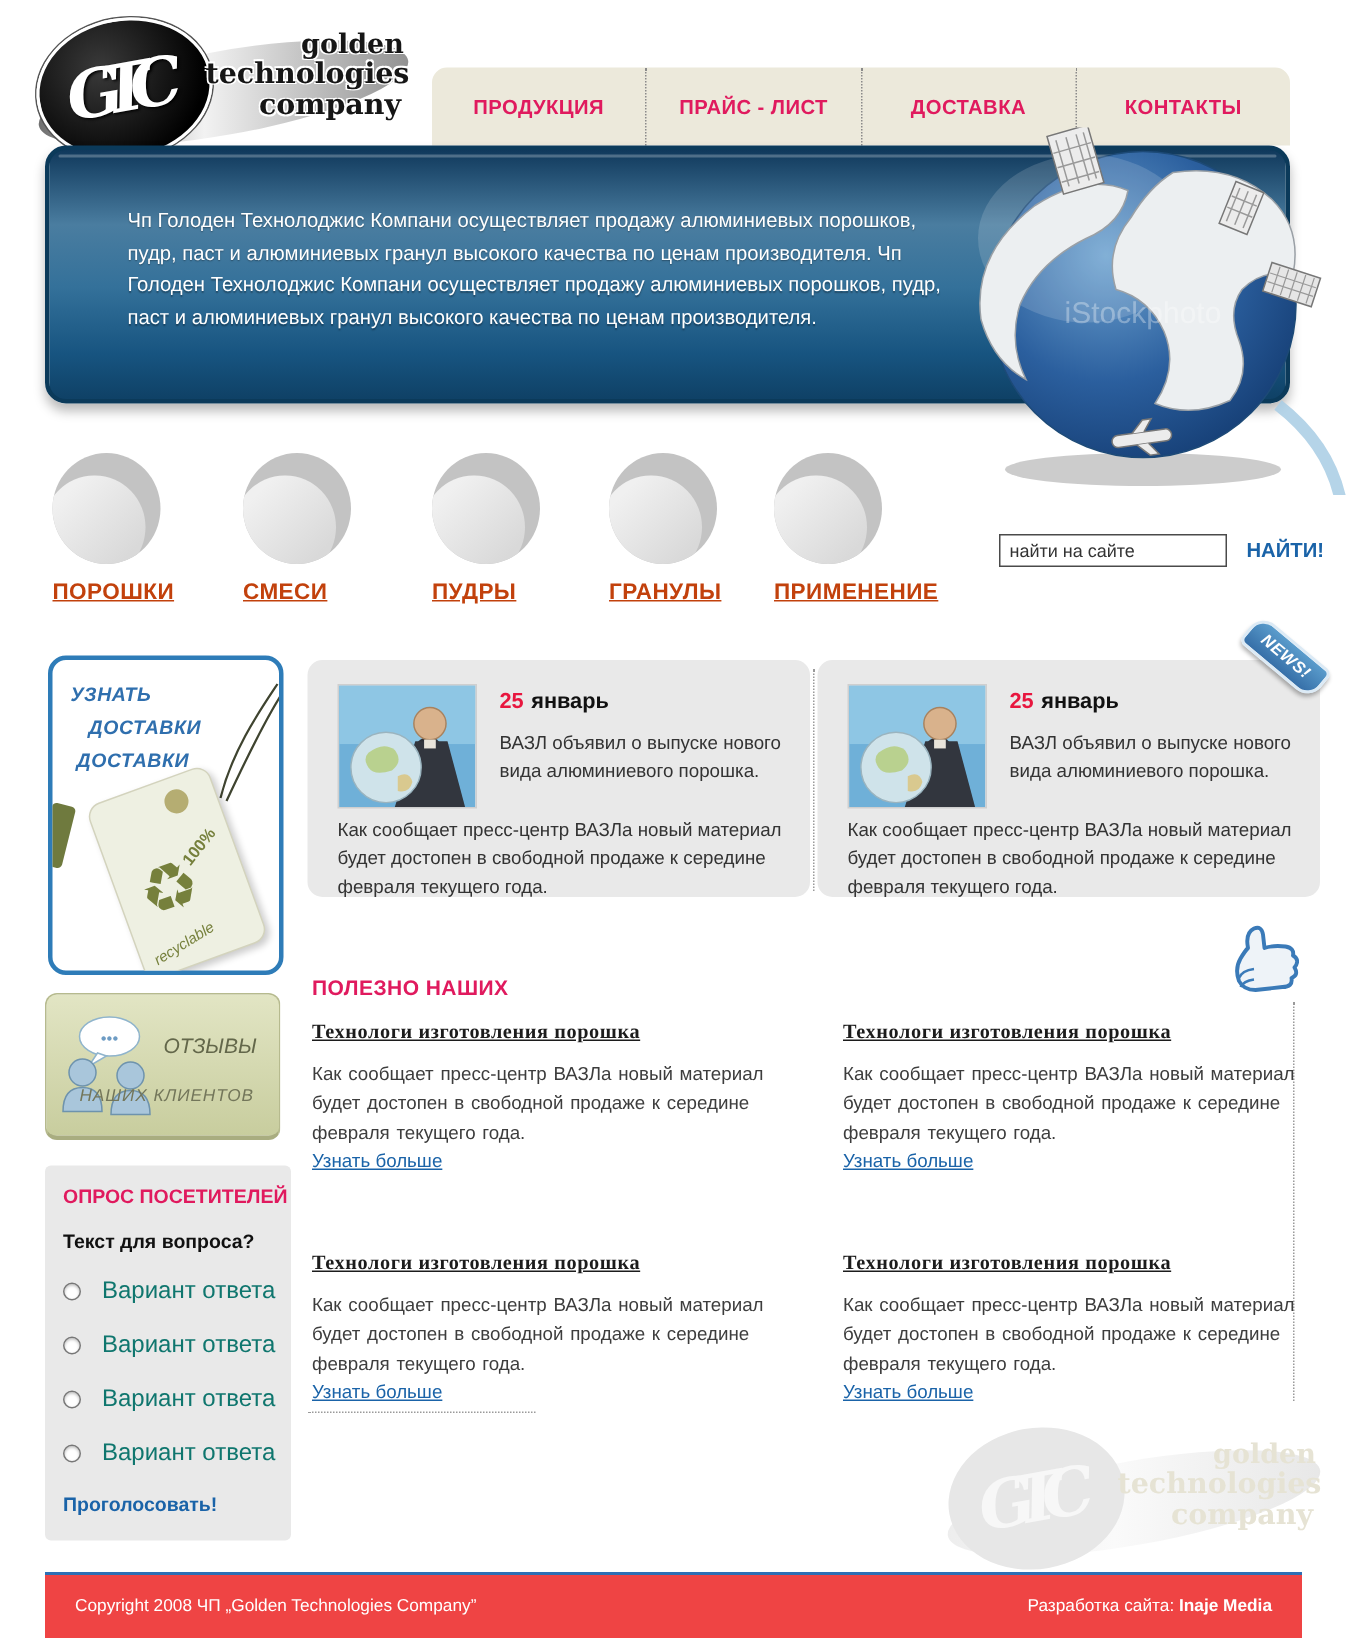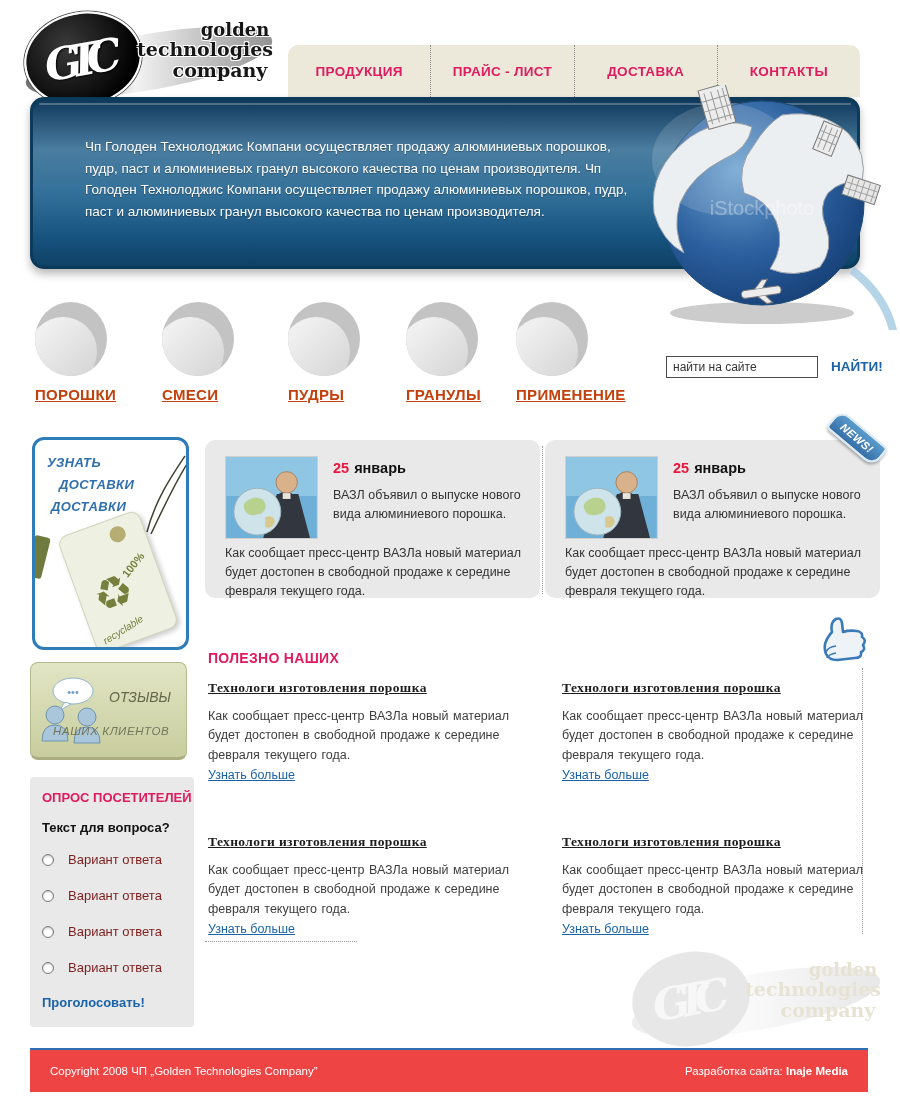--- a/index.html
+++ b/index.html
@@ -79,21 +79,21 @@
   .reviews .t1 { position:absolute; left:78px; top:26px; font-style:italic; font-size:14px; color:#63674a; }
   .reviews .t2 { position:absolute; left:22px; top:62px; font-style:italic; font-size:11.5px; color:#73765a;
     letter-spacing:.6px; }
 
   .poll { position:absolute; left:30px; top:777px; width:164px; height:250px; background:#e9e9e9; border-radius:4px; }
   .poll .title { position:absolute; left:12px; top:13px; color:#e01a5e; font-weight:bold; font-size:13px; }
   .poll .q { position:absolute; left:12px; top:43px; font-weight:bold; font-size:13px; color:#111; }
   .poll .opt { position:absolute; left:12px; display:flex; align-items:center; gap:14px; }
   .poll .radio { width:12px; height:12px; border:1px solid #777; border-radius:50%; background:#fff;
     box-shadow:inset 0 1px 2px rgba(0,0,0,.25); cursor:pointer; }
-  .poll .opt span.olabel { font-size:13px; color:#7f1d1d; }
+  .poll .opt span.olabel { font-size:16px; color:#0f766e; }
   .poll .vote { position:absolute; left:12px; top:218px; color:#1a63a8; font-weight:bold; font-size:13px; cursor:pointer; }
 
   
   .news-box { position:absolute; top:440px; width:335px; height:158px; background:#e9e9e9; border-radius:10px; }
   .news-box.b1 { left:205px; } .news-box.b2 { left:545px; }
   .news-divider { position:absolute; left:542px; top:446px; height:148px; border-left:1px dotted #9a9a9a; }
   .news-photo { position:absolute; left:20px; top:16px; width:93px; height:83px; border:1px solid #cfcfcf; }
   .news-date { position:absolute; left:128px; top:20px; font-weight:bold; font-size:14.5px; color:#111; }
   .news-date .day { color:#e8173f; margin-right:5px;margin-top:32px; }
   .news-lead { position:absolute; left:128px; top:46px; width:196px; font-size:12.5px; color:#333; line-height:1.5; }

